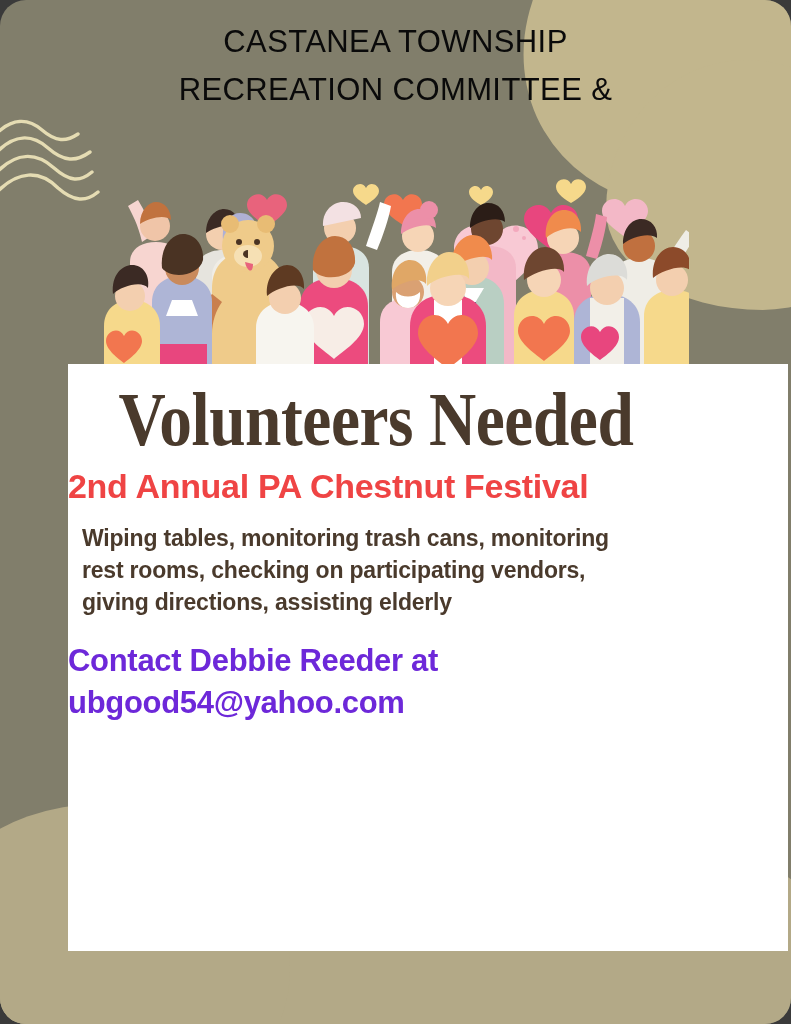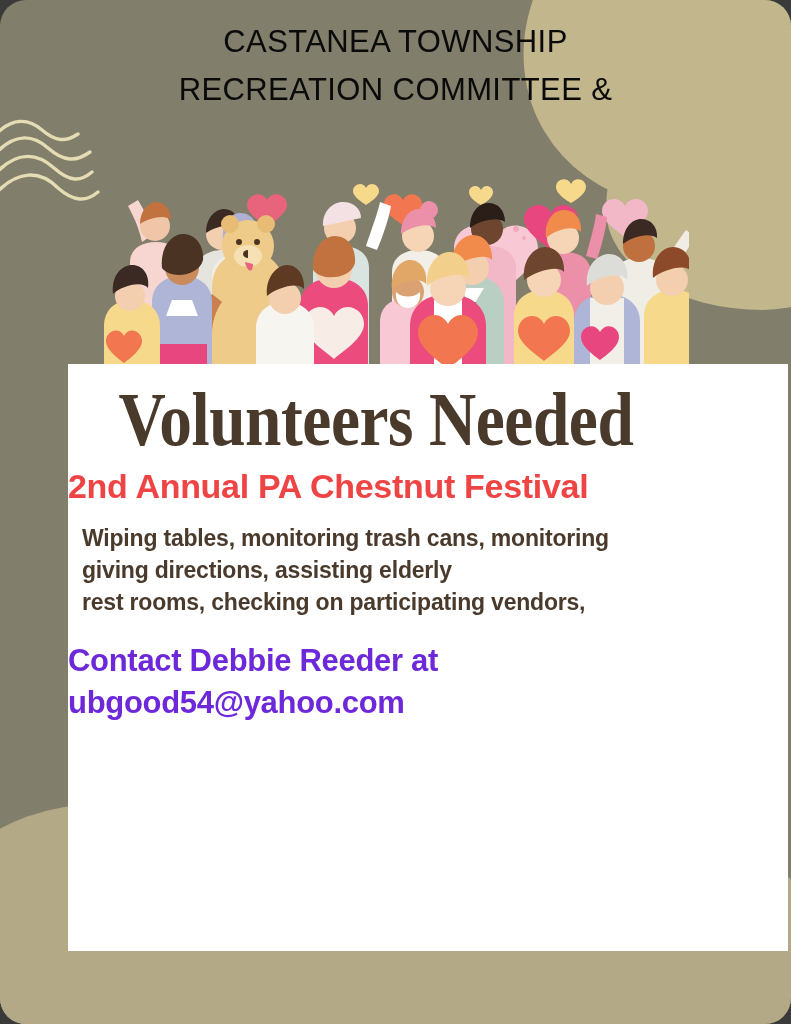--- a/index.html
+++ b/index.html
@@ -321,22 +321,22 @@
 
   <div class="card">
 
     <h1 class="card-title">Volunteers Needed</h1>
 
     <h2 class="subtitle">2nd Annual PA Chestnut Festival</h2>
 
 
     <div class="duties">
       <div>Wiping tables, monitoring trash cans, monitoring</div>
+      <div>rest rooms, checking on participating vendors,</div>
       <div>giving directions, assisting elderly</div>
-      <div>rest rooms, checking on participating vendors,</div>
     </div>
 
     <div class="contact">
       <div>Contact Debbie Reeder at</div>
       <div>ubgood54@yahoo.com</div>
     </div>
 
   </div>
 </div>
 

